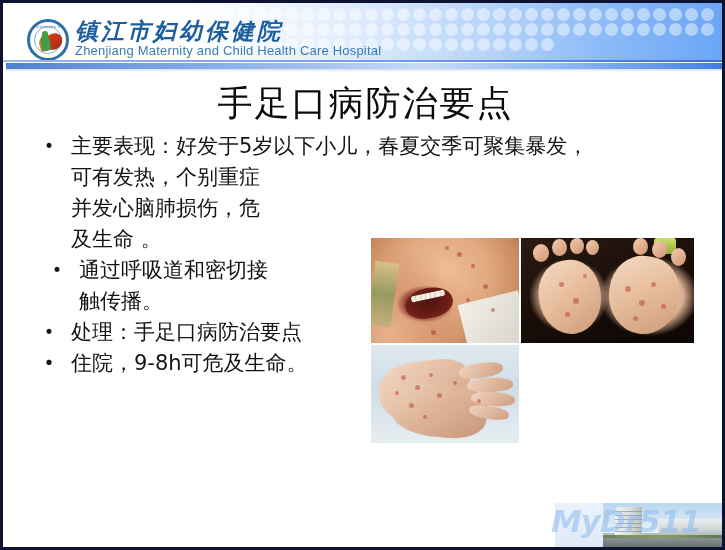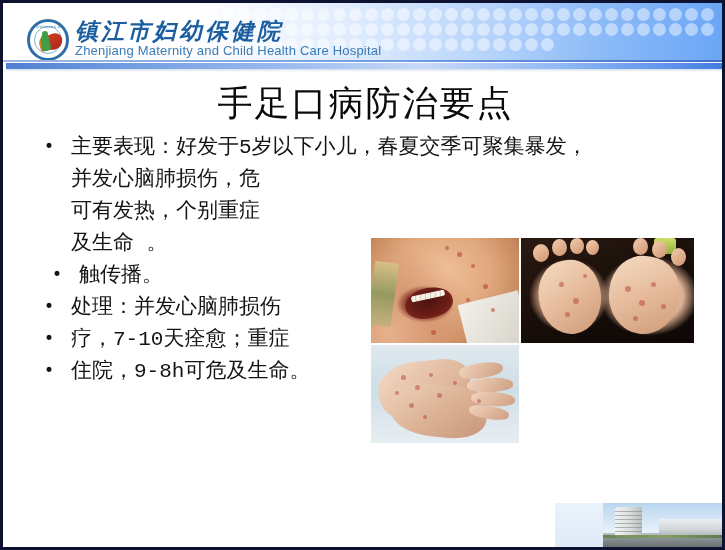--- a/index.html
+++ b/index.html
@@ -223,21 +223,20 @@
     top: 0;
     width: 32px;
     text-align: center;
     font-size: 17px;
     line-height: 31px;
     color: #141414;
   }
   .b-line .txt {
     display: inline-block;
     margin-left: 38px;
-    font-family: Liberation Mono, monospace;
   }
   .b-line.cont .txt {
     margin-left: 38px;
   }
   .b-line.indent1 .bullet { left: 8px; }
   .b-line.indent1 .txt { margin-left: 46px; }
   .b-line.cont2 .txt { margin-left: 46px; }
 
   
   .collage {
@@ -557,50 +556,50 @@
   <div class="body-block">
 
     <div class="b-line">
       <span class="bullet">•</span>
       <span class="txt">主要表现：好发于5岁以下小儿，春夏交季可聚集暴发，</span>
     </div>
 
 
     <div class="b-line cont">
       <span class="bullet"></span>
-      <span class="txt">并发心脑肺损伤，危</span>
+      <span class="txt">可有发热，个别重症</span>
     </div>
 
     <div class="b-line cont">
       <span class="bullet"></span>
-      <span class="txt">可有发热，个别重症</span>
+      <span class="txt">并发心脑肺损伤，危</span>
     </div>
 
     <div class="b-line cont">
       <span class="bullet"></span>
       <span class="txt">及生命 。</span>
     </div>
 
     <div class="b-line indent1">
       <span class="bullet">•</span>
+      <span class="txt">通过呼吸道和密切接</span>
     </div>
 
     <div class="b-line cont2">
       <span class="bullet"></span>
       <span class="txt">触传播。</span>
     </div>
 
     <div class="b-line">
       <span class="bullet">•</span>
-      <span class="txt">处理：并发心脑肺损伤</span>
+      <span class="txt">处理：手足口病防治要点</span>
     </div>
 
     <div class="b-line">
       <span class="bullet">•</span>
-      <span class="txt">疗，7-10天痊愈；重症</span>
     </div>
 
     <div class="b-line">
       <span class="bullet">•</span>
       <span class="txt">住院，9-8h可危及生命。</span>
     </div>
 
   </div>
 
   <div class="collage">
@@ -671,14 +670,15 @@
       <div class="fl" style="top:12px;"></div>
       <div class="fl" style="top:16px;"></div>
       <div class="fl" style="top:20px;"></div>
       <div class="fl" style="top:24px;"></div>
     </div>
     <div class="fp-wing"></div>
     <div class="fp-green"></div>
     <div class="fp-ground"></div>
   </div>
 
+  <div class="watermark">MyDr511</div>
 
 </div>
 
 </body></html>

